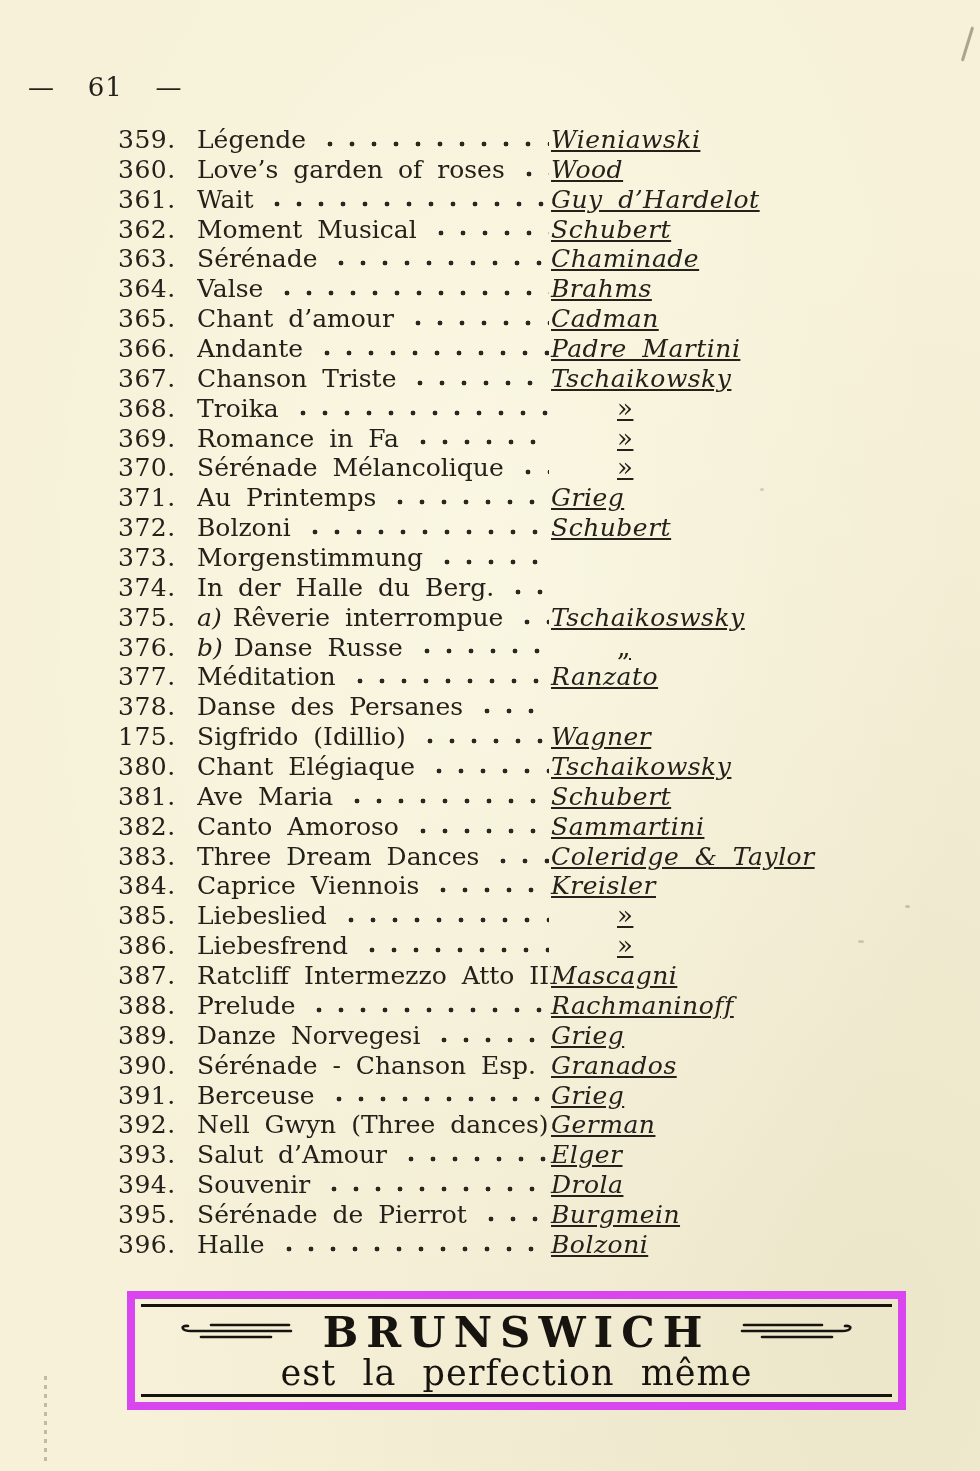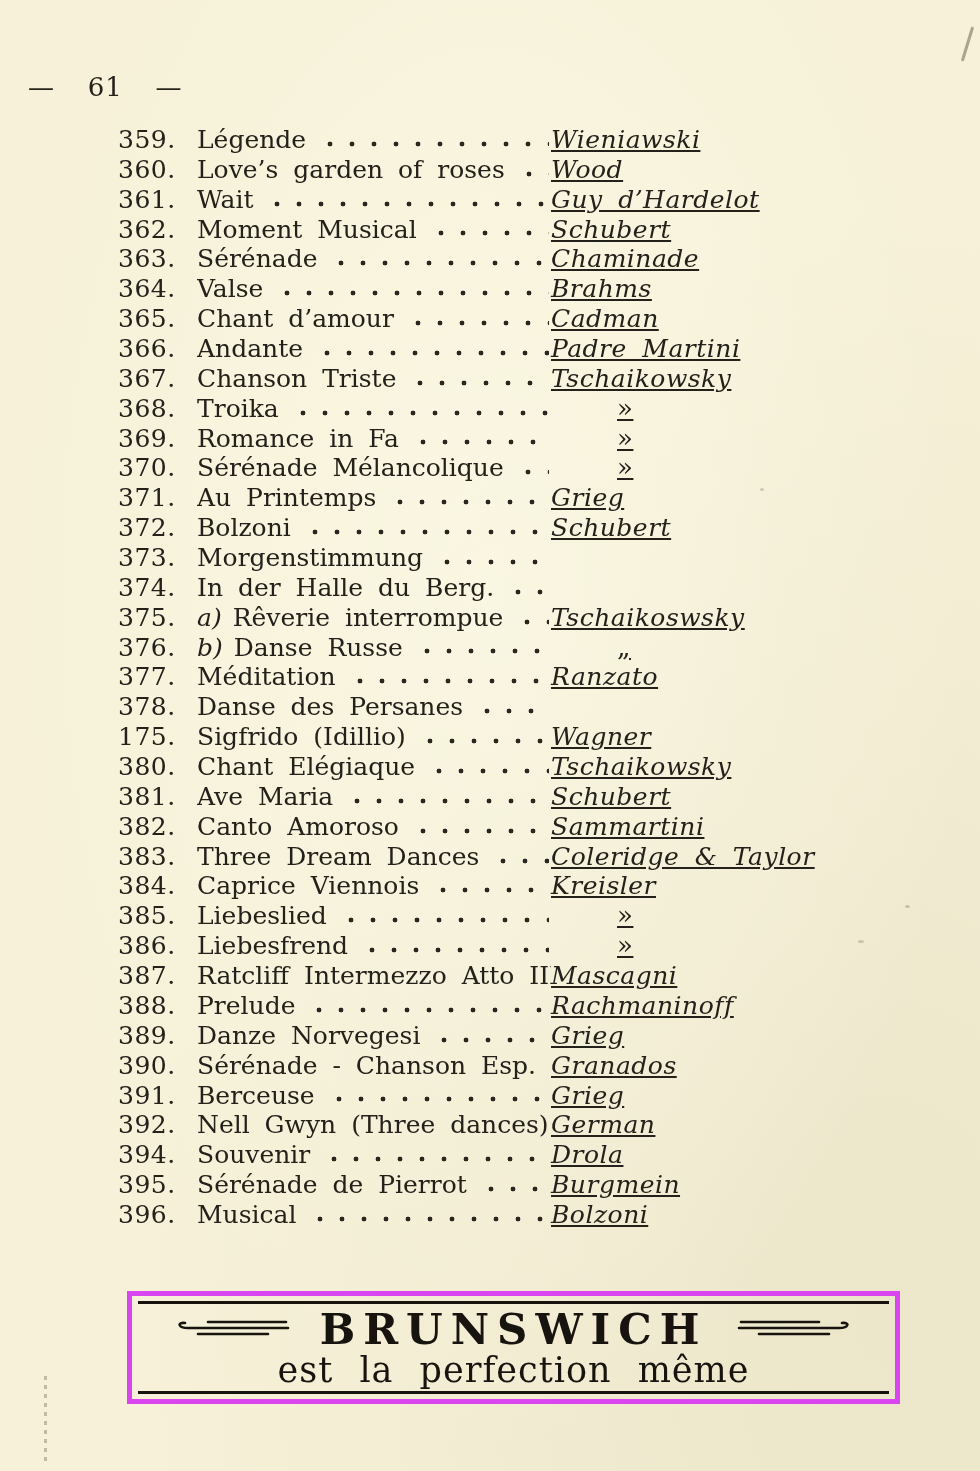--- a/index.html
+++ b/index.html
@@ -37,21 +37,21 @@
     background-size:22px 6px;background-repeat:repeat-x;
     background-position:left 4px bottom 8px;
   }
   .composer{flex:none;width:400px;font-style:italic;word-spacing:0.28em;letter-spacing:0.5px;text-decoration:underline;}
   .composer.ditto{font-style:normal;padding-left:66px;font-size:26px;}
   .composer.empty{visibility:hidden;}
 
   
   .ad-box{
     position:absolute;left:127px;top:1291px;width:763px;height:103px;
-    border:5px solid #d946ef;
+    border:8px solid #d946ef;
   }
   .ad-inner{
     position:absolute;left:6px;right:6px;top:5px;bottom:5px;
     border-top:3px solid #16130e;border-bottom:3px solid #16130e;
   }
   .ad-content{
     position:absolute;left:0;right:0;top:0;bottom:0;
     display:flex;flex-direction:column;align-items:center;justify-content:center;
   }
   .brand-row{display:flex;align-items:center;gap:30px;margin-top:1px;}
@@ -419,20 +419,30 @@
     <span class="num">392.</span>
     <span class="gap"></span>
     <span class="titlewrap">
 
       <span class="title">Nell Gwyn (Three dances)</span>
       <span class="leader"></span>
     </span>
     <span class="composer">German</span>
   </div>
     <div class="row">
+    <span class="num">393.</span>
+    <span class="gap"></span>
+    <span class="titlewrap">
+
+      <span class="title">Salut d’Amour</span>
+      <span class="leader"></span>
+    </span>
+    <span class="composer">Elger</span>
+  </div>
+    <div class="row">
     <span class="num">394.</span>
     <span class="gap"></span>
     <span class="titlewrap">
 
       <span class="title">Souvenir</span>
       <span class="leader"></span>
     </span>
     <span class="composer">Drola</span>
   </div>
     <div class="row">
@@ -443,21 +453,21 @@
       <span class="title">Sérénade de Pierrot</span>
       <span class="leader"></span>
     </span>
     <span class="composer">Burgmein</span>
   </div>
     <div class="row">
     <span class="num">396.</span>
     <span class="gap"></span>
     <span class="titlewrap">
 
-      <span class="title">Musical</span>
+      <span class="title">Halle</span>
       <span class="leader"></span>
     </span>
     <span class="composer">Bolzoni</span>
   </div>
   </div>
 
 <div class="ad-box">
   <div class="ad-inner"></div>
   <div class="ad-content">
     <div class="brand-row">

